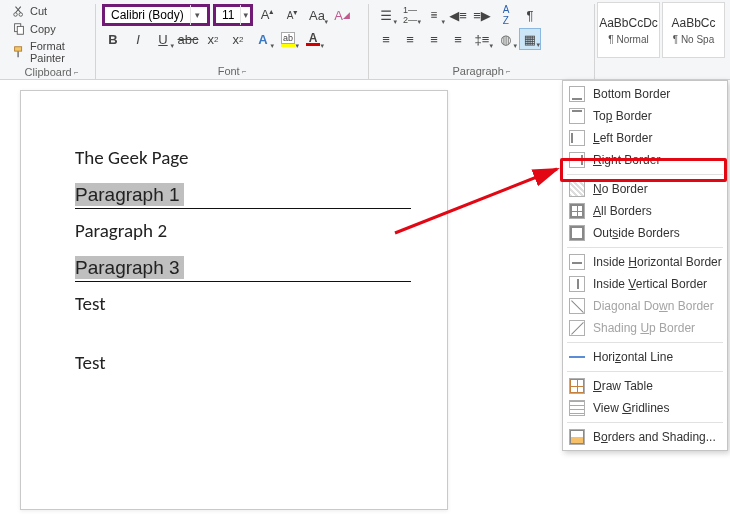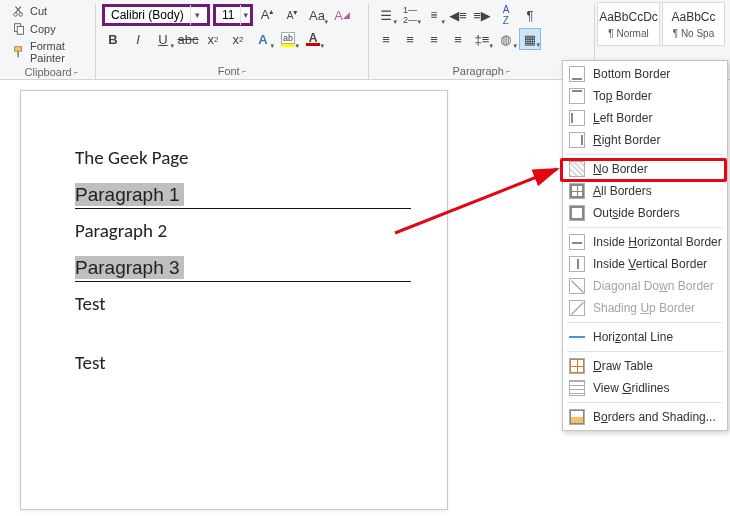--- a/index.html
+++ b/index.html
@@ -28,32 +28,32 @@
   .btn sup, .btn sub { font-size: 8px; }
   .split-color { display:flex; flex-direction:column; align-items:center; justify-content:space-between; line-height:10px;}
   .swatch { width: 14px; height: 3px; }
 
   
   .para { width: 225px; display: flex; flex-direction: column; padding: 3px 6px 0 6px; }
   .para-row { display: flex; align-items: center; gap: 2px; height: 24px; }
 
   
   .styles { flex: 1; display: flex; padding: 2px 2px 0 2px; gap: 2px; }
-  .style-item { width: 63px; height: 44px; border: 1px solid #d9d9d9; background: #fff; display:flex; flex-direction:column; align-items:center; justify-content:center; font-size:11px; color:#444; }
+  .style-item { width: 63px; height: 56px; border: 1px solid #d9d9d9; background: #fff; display:flex; flex-direction:column; align-items:center; justify-content:center; font-size:11px; color:#444; }
   .style-item .preview { font-size: 12px; color: #333; }
   .style-item .name { font-size: 10px; color: #555; margin-top: 4px;}
 
   
   .page-wrap { position: absolute; top: 90px; left: 20px; width: 428px; height: 420px; background: #fff; border: 1px solid #c9c9c9; box-shadow: 0 1px 4px rgba(0,0,0,.08); padding: 55px 36px 20px 54px; }
   .doc-line { font-family: "Calibri", "Segoe UI", sans-serif; font-size: 19px; color: #222; margin-bottom: 14px; }
   .sel { background: #bfbfbf; padding: 1px 4px 1px 0; }
   .hr { border-bottom: 1px solid #111; margin: -12px 0 10px 0; }
 
   
-  .menu { position: absolute; top: 60px; left: 562px; width: 166px; background: #fff; border: 1px solid #c4c4c4; box-shadow: 2px 2px 6px rgba(0,0,0,.2); padding: 2px 0; z-index: 5; }
+  .menu { position: absolute; top: 80px; left: 562px; width: 166px; background: #fff; border: 1px solid #c4c4c4; box-shadow: 2px 2px 6px rgba(0,0,0,.2); padding: 2px 0; z-index: 5; }
   .menu-item { display: flex; align-items: center; gap: 8px; padding: 3px 8px 3px 6px; font-size: 12px; color: #333; cursor: default; white-space: nowrap;}
   .menu-item.disabled { color: #a4a4a4; }
   .menu-item .mic { width: 16px; height: 16px; flex: none; border: 1px solid #b0b0b0; background: #fff; position: relative; }
   .menu-sep { height: 1px; background: #e1e1e1; margin: 3px 4px; }
   .und { text-decoration: underline; }
   .highlight-box { position: absolute; border: 3px solid #e30613; border-radius: 2px; z-index: 6; }
   .arrow { position: absolute; z-index: 4; }
 
   
   .mic::before, .mic::after { content:""; position:absolute; background:#888; }

